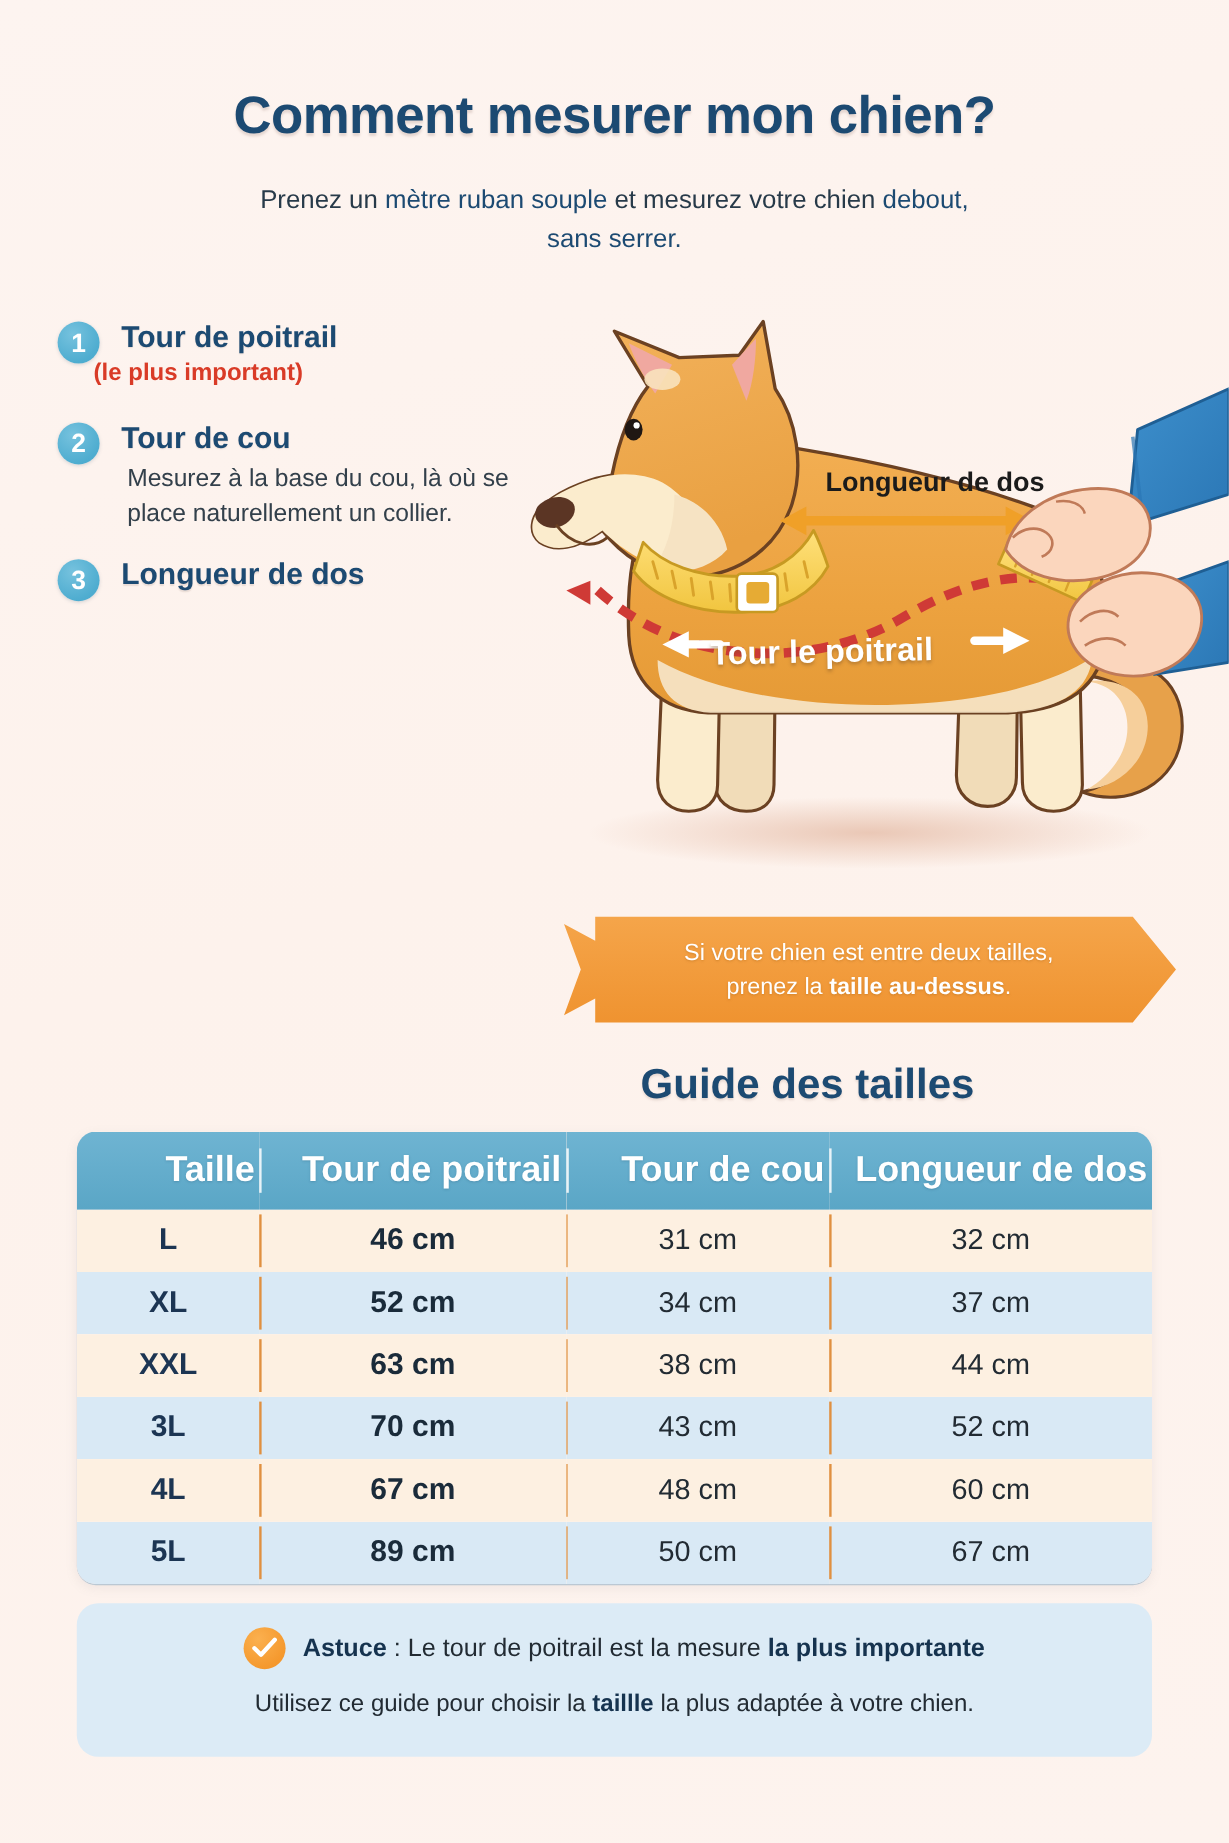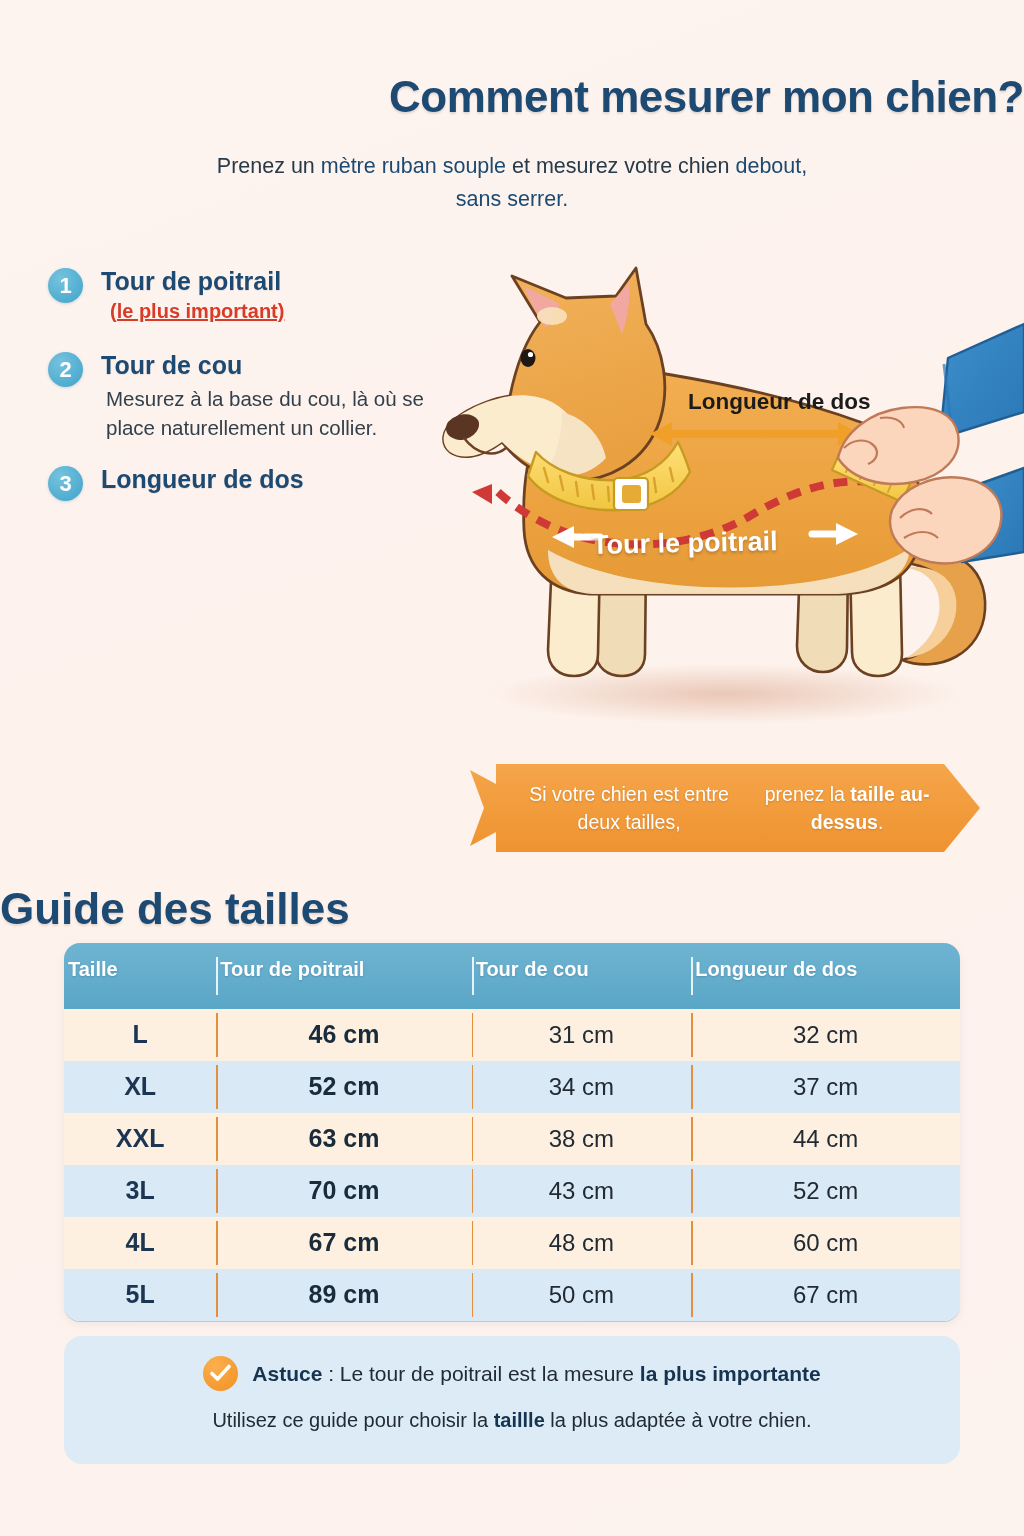--- a/index.html
+++ b/index.html
@@ -19,21 +19,21 @@
     inset: 0;
     background: linear-gradient(160deg, #fdf4f0 0%, #fdf2ec 45%, #fdf3ee 100%);
   }
 
   
   .title {
     position: absolute;
     top: 72px;
     left: 0;
     width: 1024px;
-    text-align: right;
+    text-align: center;
     font-size: 44px;
     font-weight: bold;
     color: #1c4a72;
     letter-spacing: -0.5px;
     text-shadow: 0 2px 2px rgba(140,110,100,0.22);
   }
   .subtitle {
     position: absolute;
     top: 150px;
     left: 110px;
@@ -70,27 +70,26 @@
   }
   .step-head {
     margin-left: 53px;
     font-size: 25px;
     font-weight: bold;
     color: #1c4a72;
     line-height: 1.22;
     text-shadow: 0 1px 1px rgba(150,120,110,0.18);
   }
   .step-sub {
-    margin-left: 62px;
+    margin-left: 30px;
     font-size: 20px;
     font-weight: bold;
     color: #d93b27;
     line-height: 1.3;
     margin-top: 1px;
-    text-decoration: underline;
   }
   .step-body {
     font-size: 20.5px;
     color: #33404b;
     line-height: 1.42;
     margin-top: 10px;
   }
   .step-body.indent { margin-left: 58px; margin-top: 4px; }
   .step-body.flush { margin-left: 6px; }
   .s1 { margin-bottom: 26px; }
@@ -132,64 +131,63 @@
     position: absolute;
     left: 464px;
     top: 760px;
     width: 520px;
     height: 96px;
   }
   .banner-txt {
     position: absolute;
     inset: 0;
     display: flex;
-    flex-direction: row;
+    flex-direction: column;
     justify-content: center;
     align-items: center;
     color: #ffffff;
     font-size: 19.5px;
     line-height: 1.45;
-    text-align: center;
     padding: 0 42px;
     box-sizing: border-box;
     text-shadow: 0 1px 2px rgba(160,95,20,0.40);
   }
   .banner-txt b { font-weight: bold; }
 
   
   .guide-title {
     position: absolute;
     top: 884px;
     left: 0;
     width: 812px;
-    text-align: left;
-    font-size: 44px;
+    text-align: right;
+    font-size: 35px;
     font-weight: bold;
     color: #1c4a72;
     text-shadow: 0 2px 2px rgba(140,110,100,0.20);
   }
 
   
   .table-wrap {
     position: absolute;
     left: 64px;
     top: 943px;
     width: 896px;
     border-radius: 16px;
     overflow: hidden;
     box-shadow: 0 1px 0 rgba(120,160,190,0.45), 0 3px 9px rgba(140,140,150,0.12);
   }
   table { border-collapse: collapse; width: 100%; table-layout: fixed; }
   thead th {
     background: linear-gradient(180deg, #6fb4d2 0%, #5aa6c6 100%);
     color: #ffffff;
-    font-size: 20px;
-    font-weight: bold;
-    padding: 15px 4px 28px;
-    text-align: left;
+    font-size: 30px;
+    font-weight: bold;
+    padding: 15px 4px 16px;
+    text-align: right;
     position: relative;
     text-shadow: 0 1px 2px rgba(40,90,120,0.30);
   }
   thead th + th::before {
     content: "";
     position: absolute;
     left: 0; top: 14px; bottom: 14px;
     width: 2px;
     background: rgba(255,255,255,0.85);
   }

